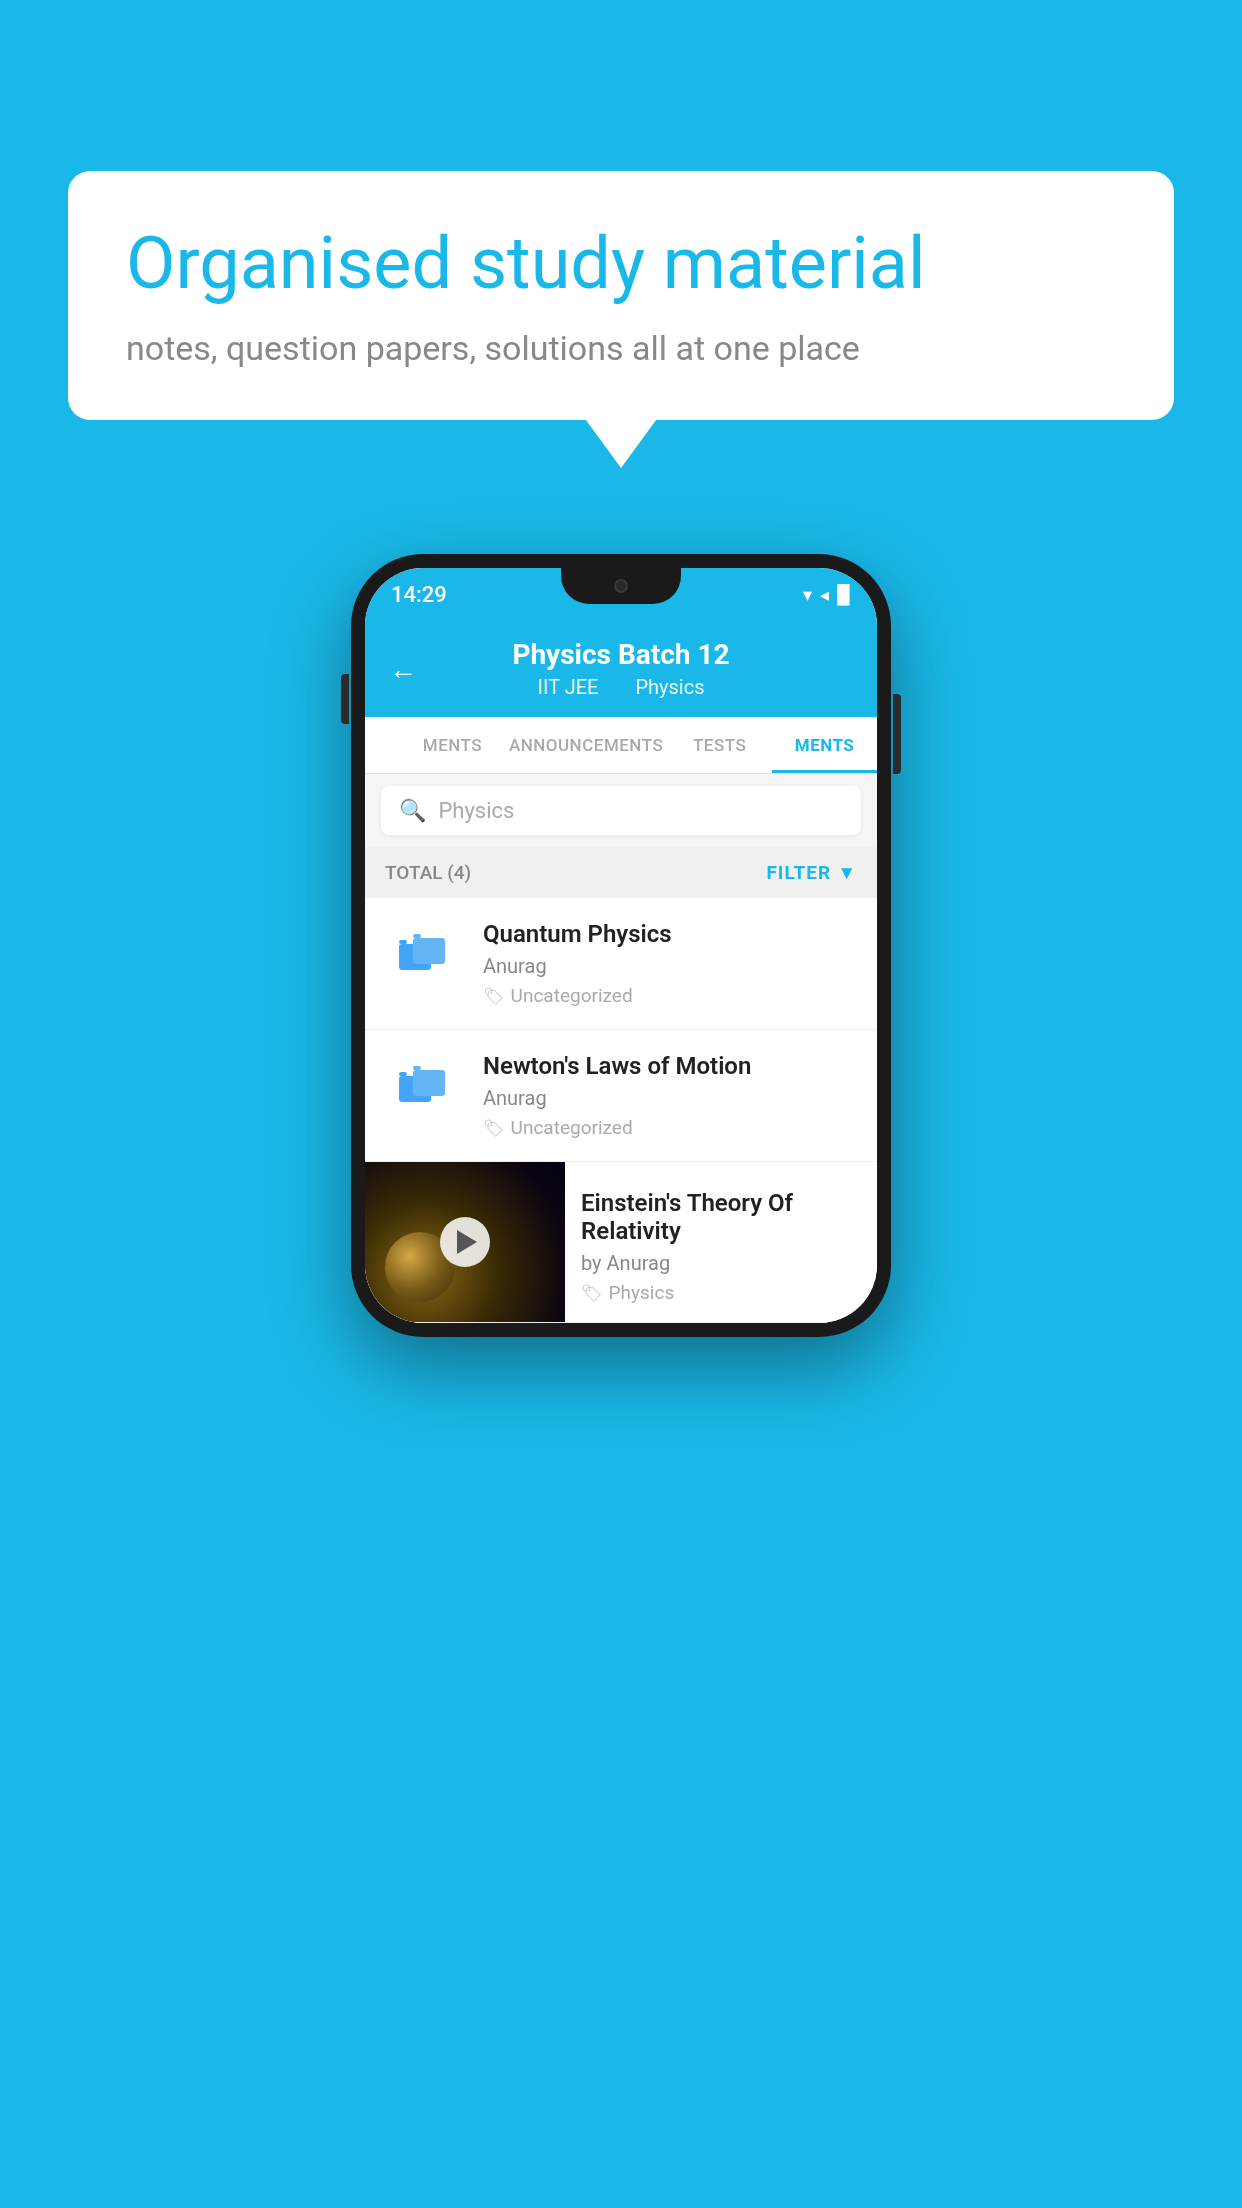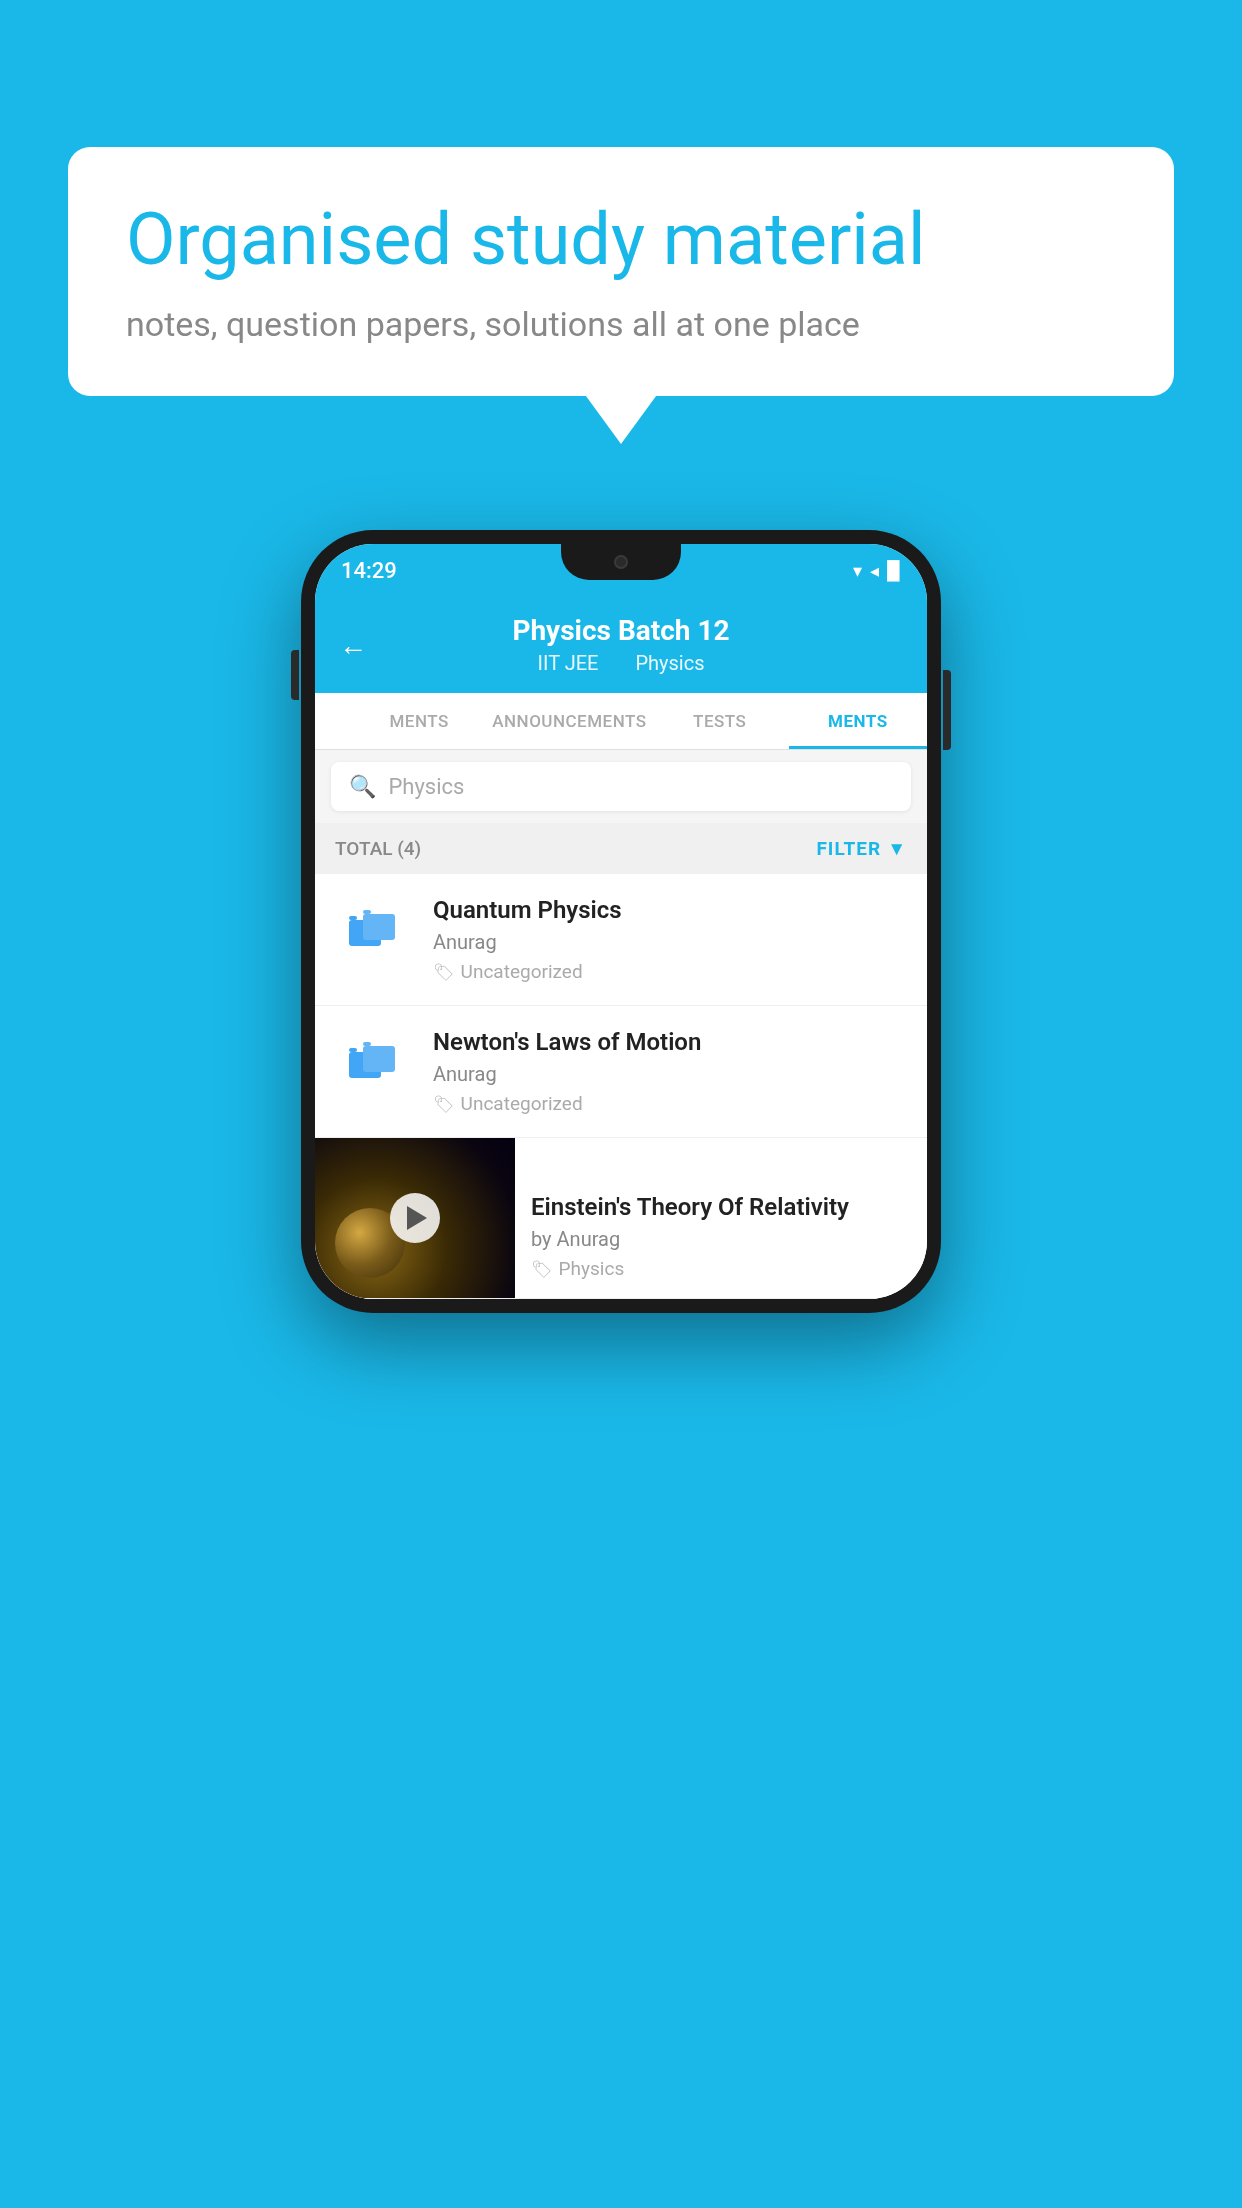--- a/index.html
+++ b/index.html
@@ -9,21 +9,21 @@
       height: 2208px;
       background-color: #1ab8e8;
       font-family: 'Roboto', Arial, sans-serif;
       overflow: hidden;
       position: relative;
     }
 
     
     .speech-bubble-container {
       position: absolute;
-      top: 147px;
+      top: 171px;
       left: 68px;
       right: 68px;
     }
 
     .speech-bubble {
       background: white;
       border-radius: 22px;
       padding: 52px 58px 52px 58px;
       position: relative;
     }
@@ -51,24 +51,24 @@
 
     .bubble-subtitle {
       font-size: 34px;
       color: #888;
       font-weight: 400;
     }
 
     
     .phone-container {
       position: absolute;
-      top: 530px;
+      top: 554px;
       left: 50%;
       transform: translateX(-50%);
-      width: 640px;
+      width: 540px;
     }
 
     .phone-outer {
       background: #1a1a1a;
       border-radius: 72px;
       padding: 14px;
       box-shadow: 0 30px 80px rgba(0,0,0,0.4);
       position: relative;
     }
 

